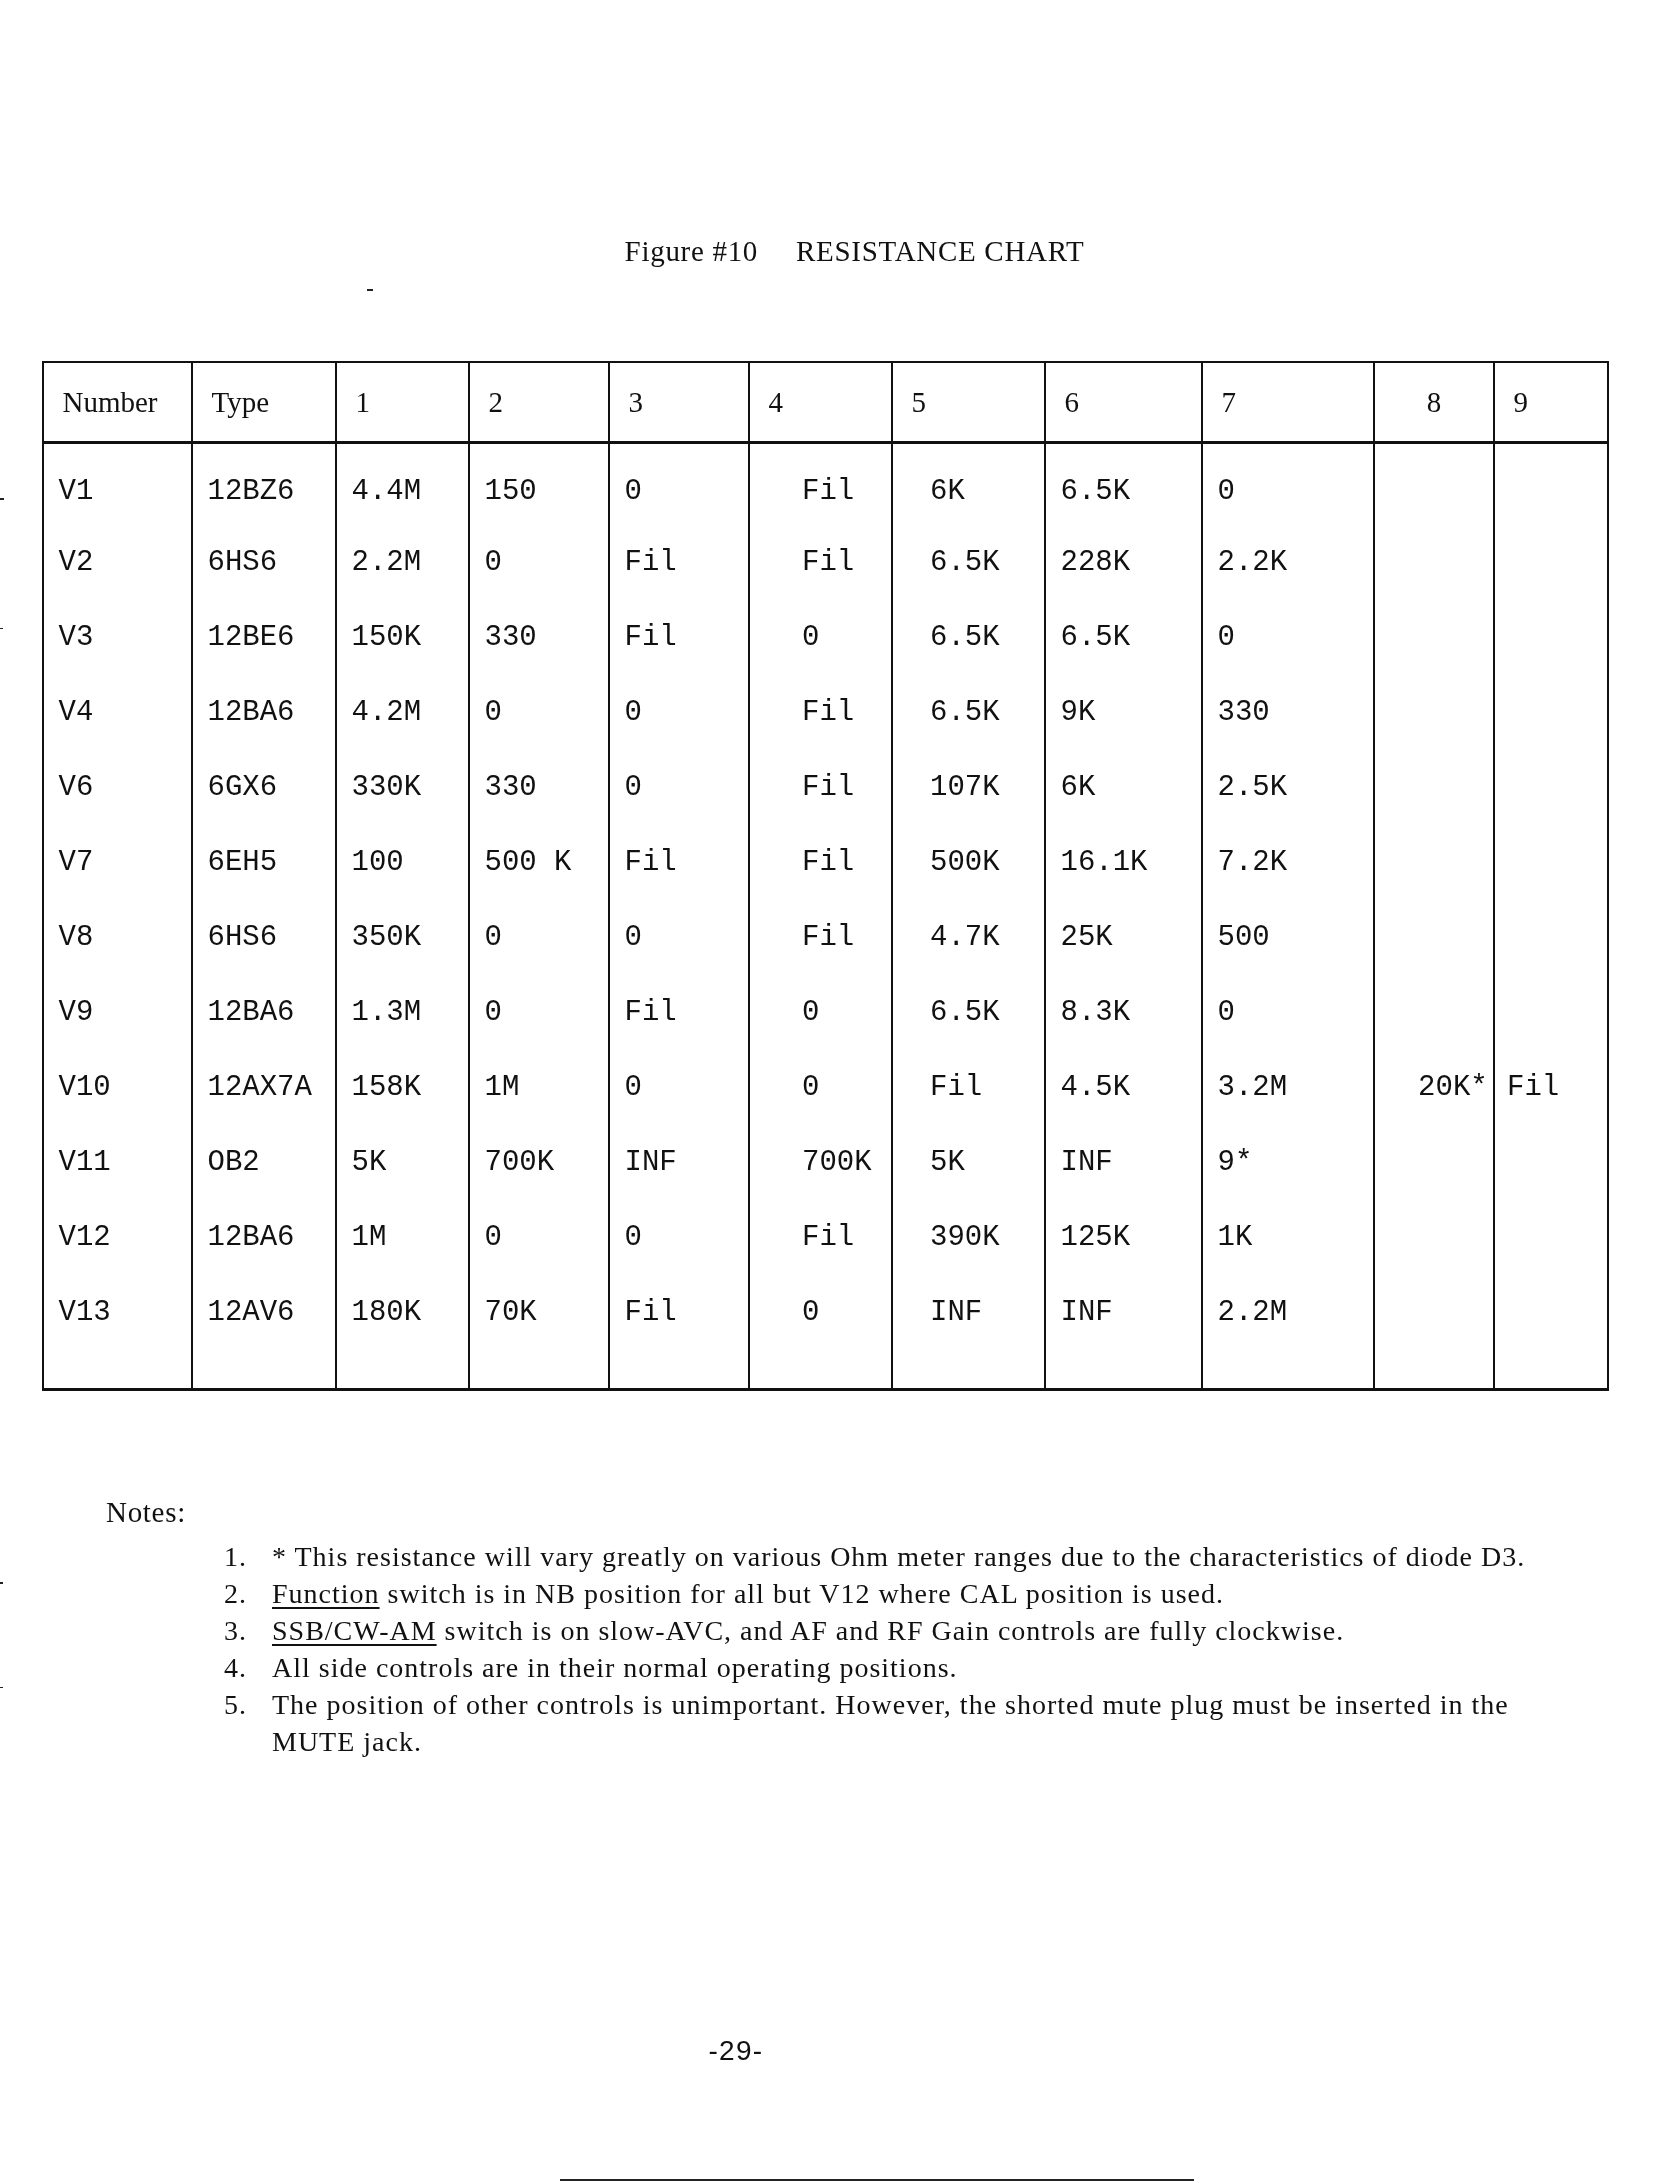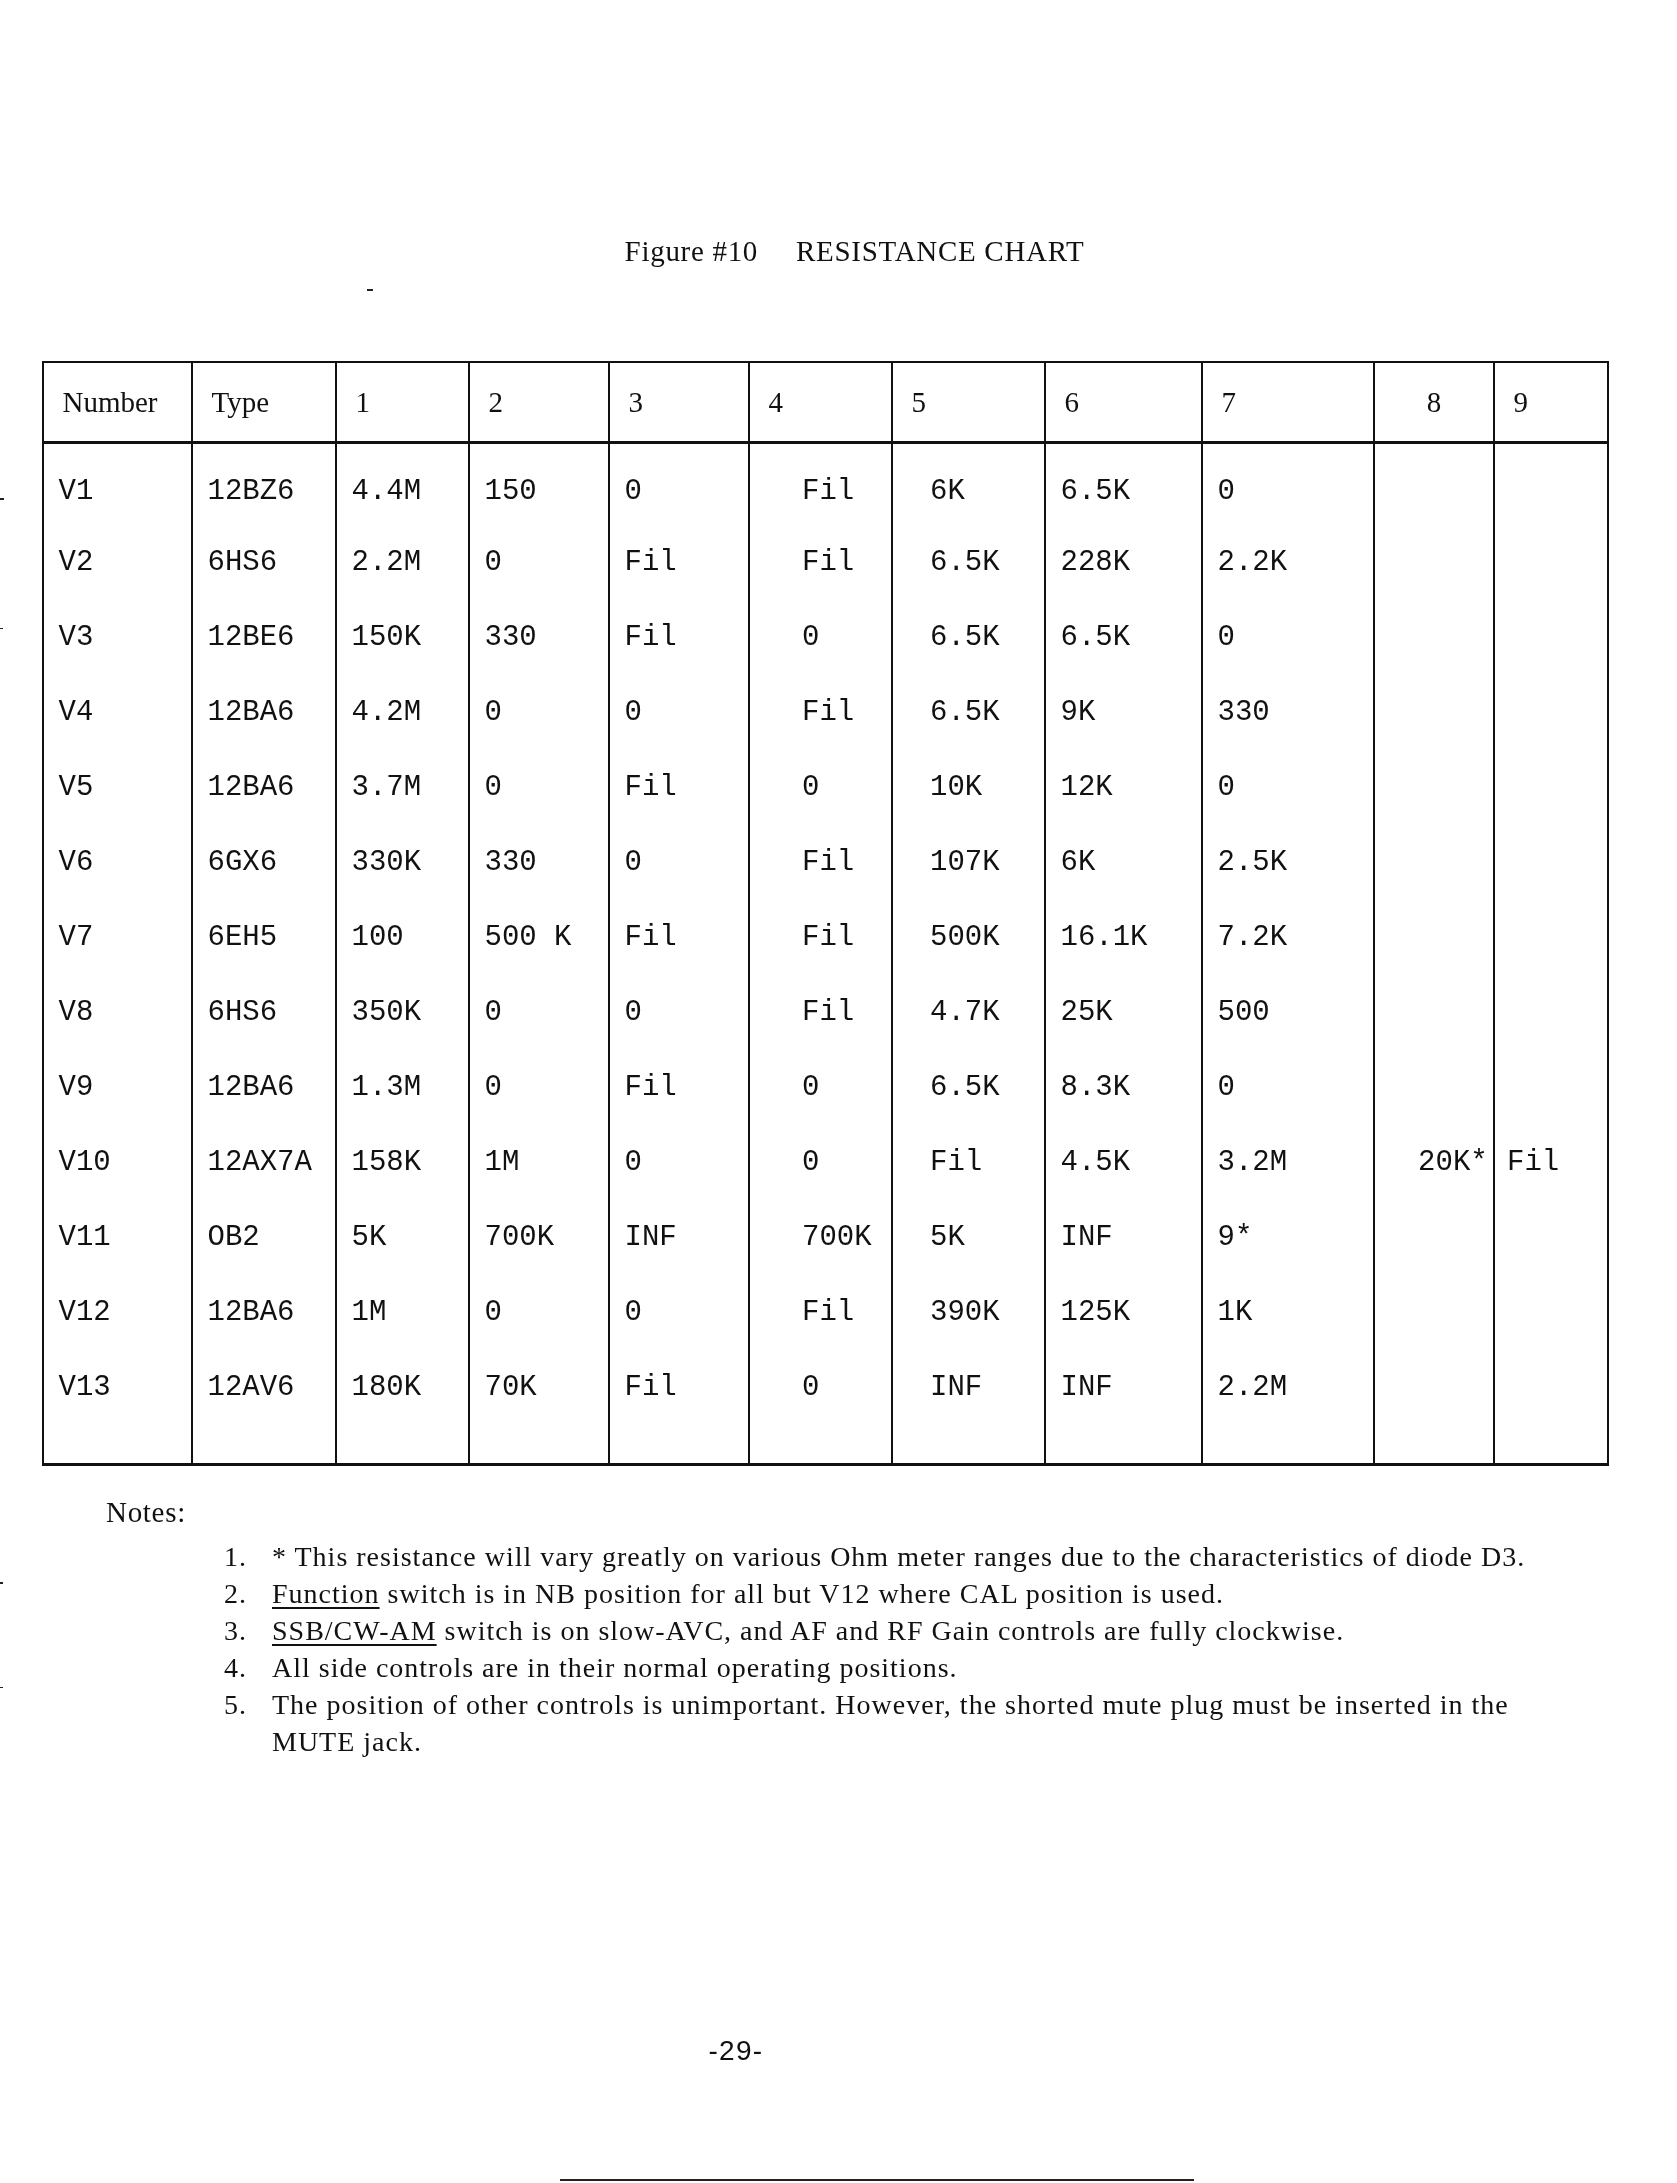--- a/index.html
+++ b/index.html
@@ -223,33 +223,20 @@
         <td class="col-2">0</td>
         <td class="col-3">0</td>
         <td class="col-4">Fil</td>
         <td class="col-5">6.5K</td>
         <td class="col-6">9K</td>
         <td class="col-7">330</td>
         <td class="col-8"></td>
         <td class="col-9"></td>
       </tr>
       <tr>
-        <td>V5</td>
-        <td>12BA6</td>
-        <td class="col-1">3.7M</td>
-        <td class="col-2">0</td>
-        <td class="col-3">Fil</td>
-        <td class="col-4">0</td>
-        <td class="col-5">10K</td>
-        <td class="col-6">12K</td>
-        <td class="col-7">0</td>
-        <td class="col-8"></td>
-        <td class="col-9"></td>
-      </tr>
-      <tr>
         <td>V6</td>
         <td>6GX6</td>
         <td class="col-1">330K</td>
         <td class="col-2">330</td>
         <td class="col-3">0</td>
         <td class="col-4">Fil</td>
         <td class="col-5">107K</td>
         <td class="col-6">6K</td>
         <td class="col-7">2.5K</td>
         <td class="col-8"></td>

